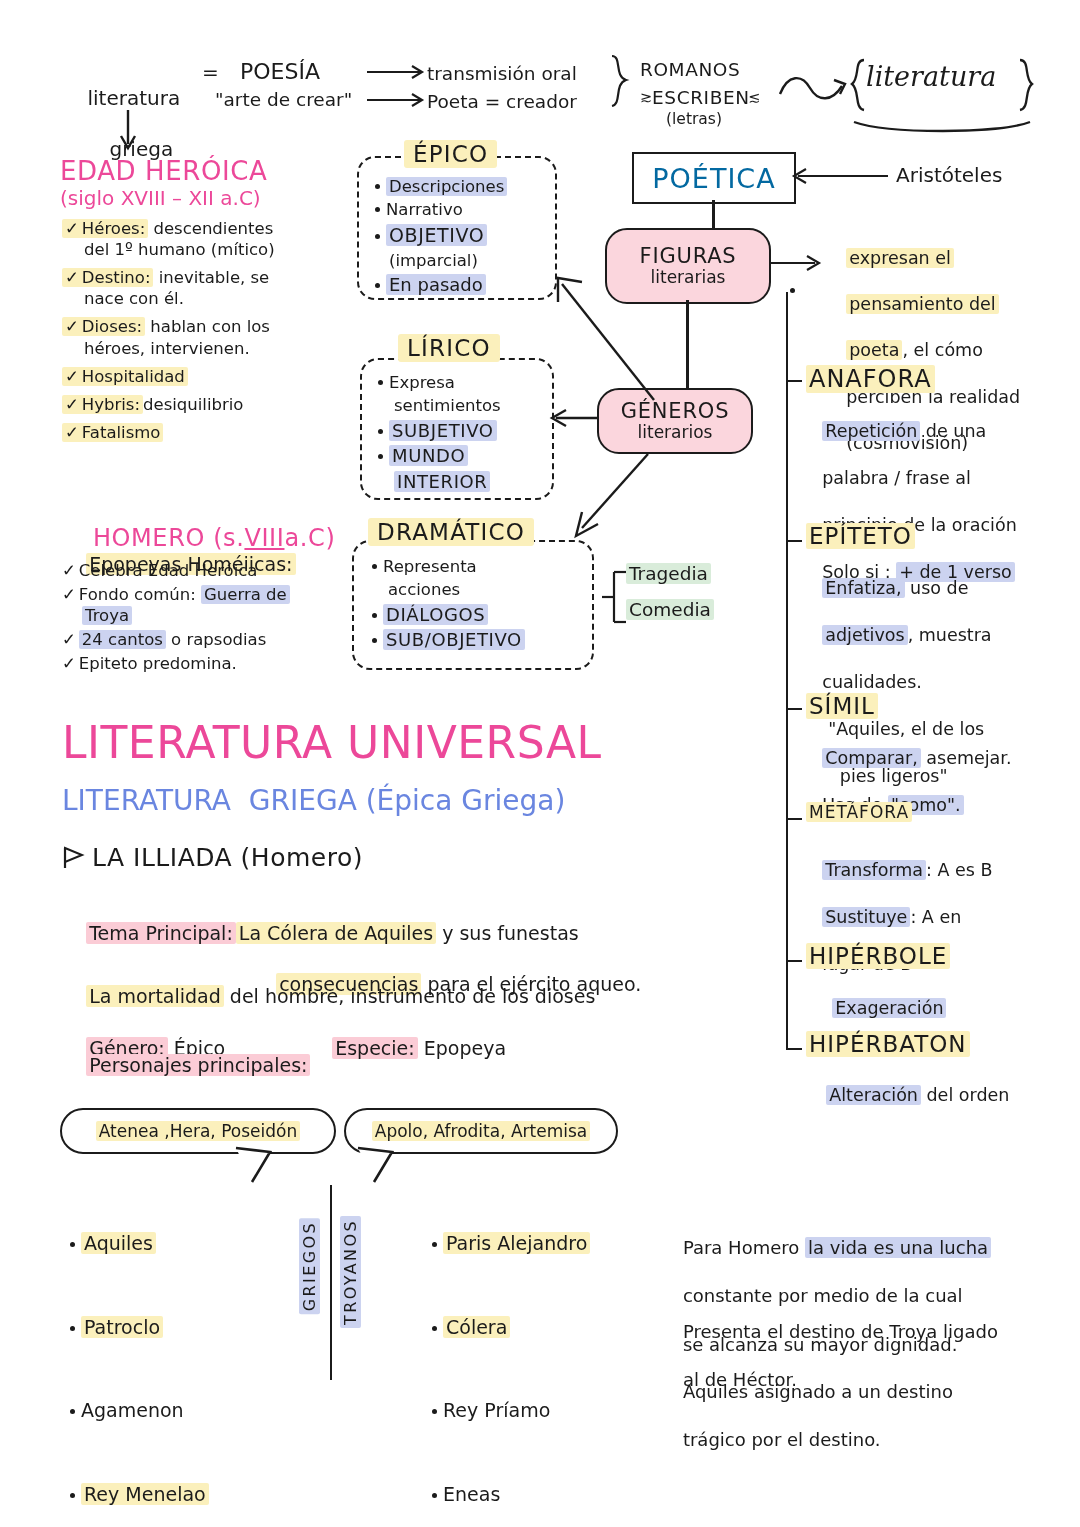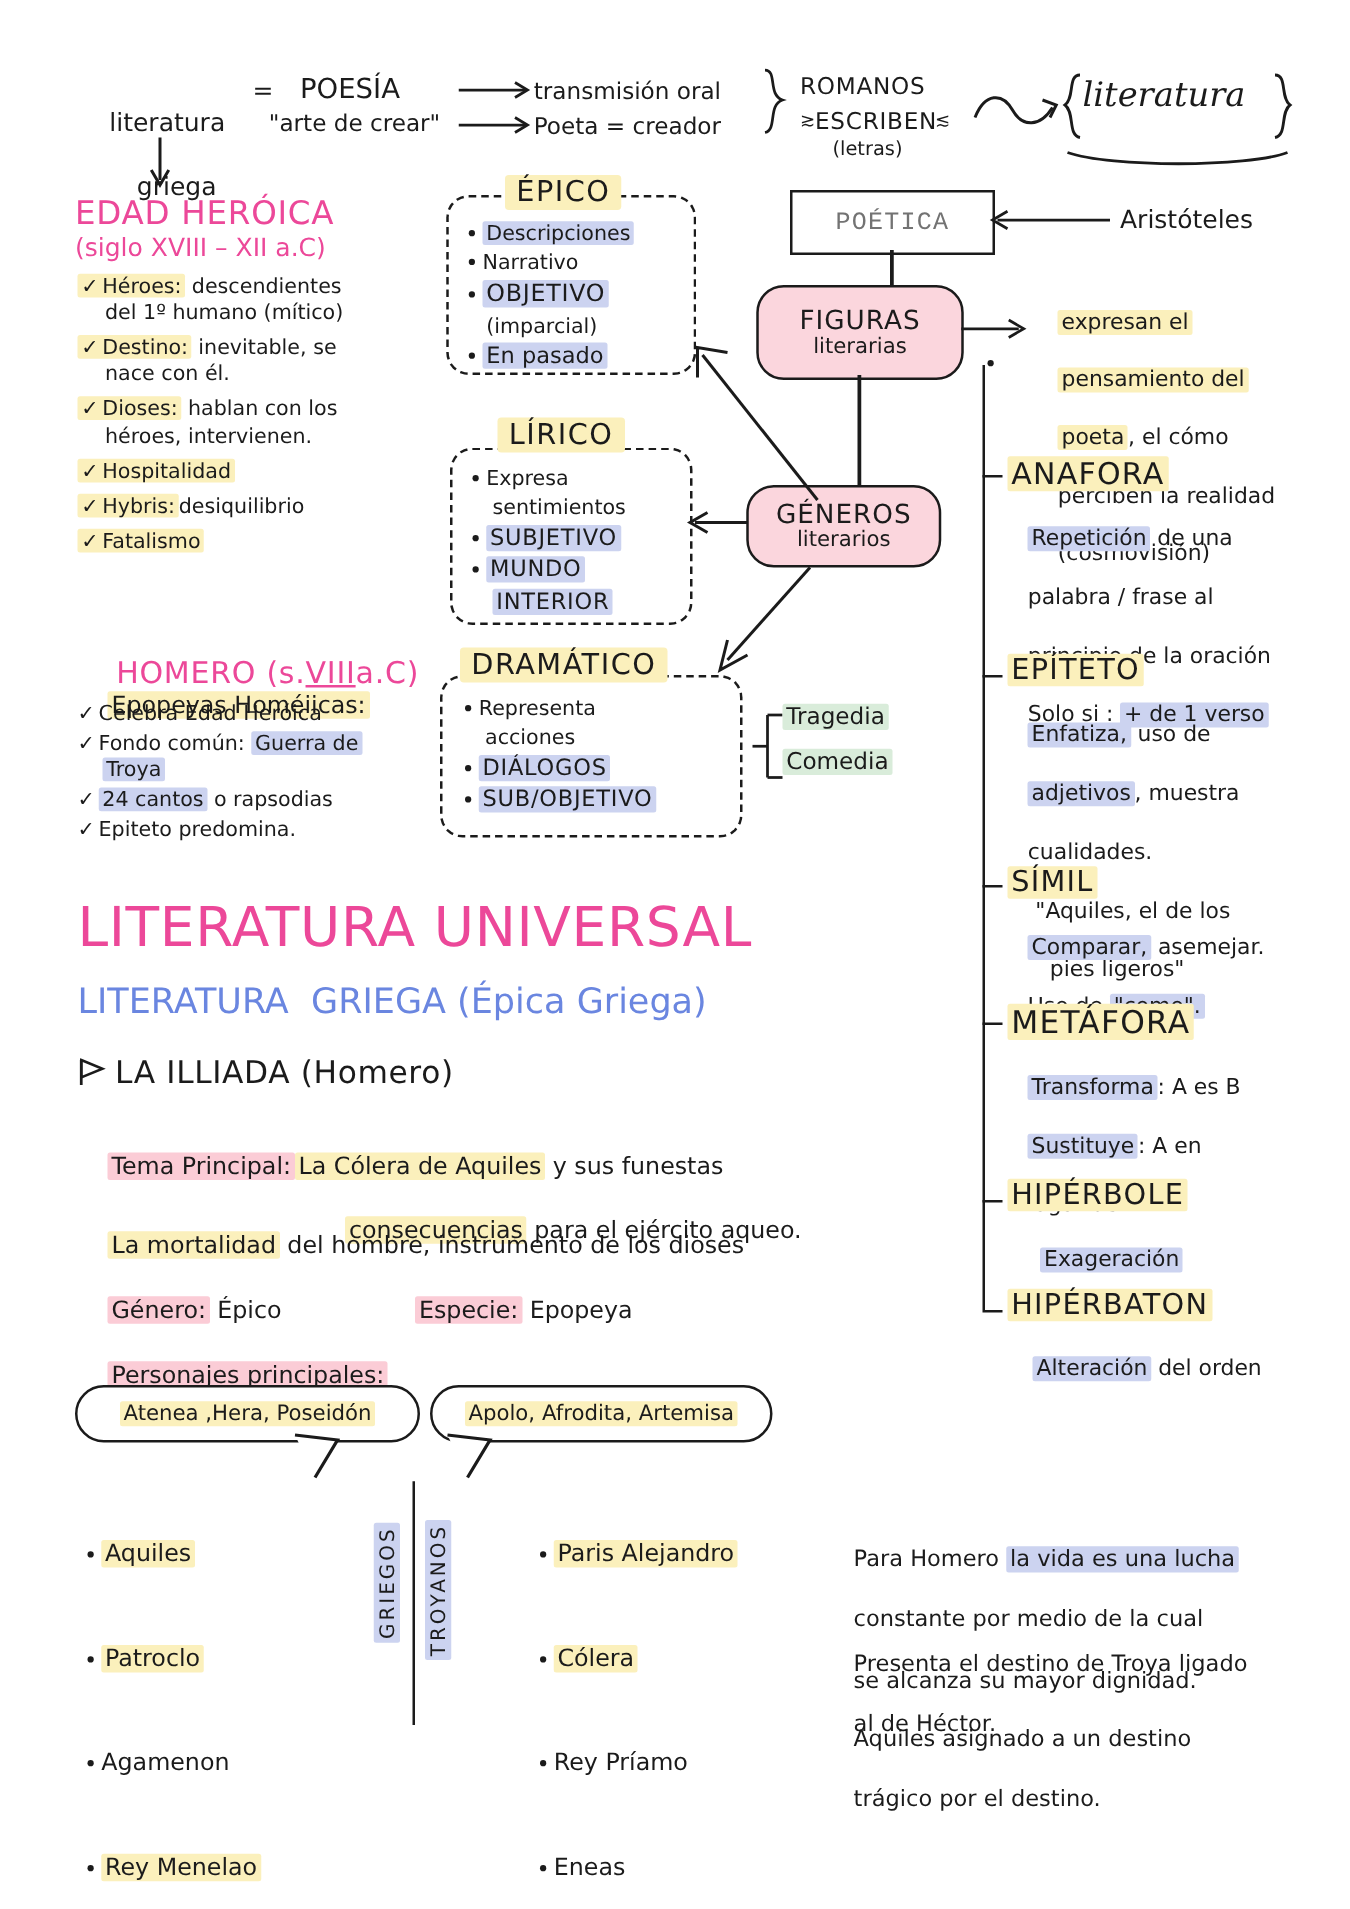--- a/index.html
+++ b/index.html
@@ -62,21 +62,21 @@
   }
   .pinknode .l1{font-size:21px;letter-spacing:0.8px;}
   .pinknode .l2{font-size:17px;}
   
   .poetica{
     position:absolute;
     border:2.6px solid #1b1b1b;
     background:#fff;
     display:flex;align-items:center;justify-content:center;
   }
-  .poetica span{color:#737373;font-size:20px;letter-spacing:1px;font-family:Liberation Mono, monospace;}
+  .poetica span{color:#0369a1;font-size:27px;letter-spacing:1px;}
   
   .bubble{
     position:absolute;
     border:2.6px solid #1b1b1b;
     border-radius:28px;
     background:#fff;
     display:flex;align-items:center;justify-content:center;
     font-size:17px;
   }
   .vertlabel{
@@ -299,21 +299,21 @@
   </div>
 
   <div class="hline" style="left:786px;top:708px;width:16px;height:2.4px;"></div>
   <div class="abs t" style="left:806px;top:692px;font-size:23px;letter-spacing:1px;"><span class="hl-y">SÍMIL</span></div>
   <div class="abs t s17" style="left:800px;top:724px;width:270px;line-height:1.34;">
     <span class="hl-b">Comparar,</span><span> asemejar.</span><br>
     <span>Uso de </span><span class="hl-b">"como".</span>
   </div>
 
   <div class="hline" style="left:786px;top:818px;width:16px;height:2.4px;"></div>
-  <div class="abs t" style="left:806px;top:802px;font-size:25px;letter-spacing:1px;"><span class="hl-y">METÁFORA</span></div>
+  <div class="abs t" style="left:806px;top:802px;font-size:17px;letter-spacing:1px;"><span class="hl-y">METÁFORA</span></div>
   <div class="abs t s17" style="left:800px;top:836px;width:270px;line-height:1.34;">
     <span class="hl-b">Transforma</span><span>: A es B</span><br>
     <span class="hl-b">Sustituye</span><span>: A en</span><br>
     <span>lugar de B</span>
   </div>
 
   <div class="hline" style="left:786px;top:960px;width:16px;height:2.4px;"></div>
   <div class="abs t" style="left:806px;top:942px;font-size:23px;letter-spacing:1px;"><span class="hl-y">HIPÉRBOLE</span></div>
   <div class="abs t s17" style="left:810px;top:975px;width:270px;">
     <span class="hl-b">Exageración</span>
@@ -343,21 +343,21 @@
     <span class="hl-y">La mortalidad</span><span> del hombre, instrumento de los dioses</span>
   </div>
 
   <div class="abs t" style="left:62px;top:1012px;font-size:19px;">
     <span class="hl-p">Género:</span> <span>Épico</span>
   </div>
   <div class="abs t" style="left:308px;top:1012px;font-size:19px;">
     <span class="hl-p">Especie:</span> <span>Epopeya</span>
   </div>
 
-  <div class="abs t" style="left:62px;top:1064px;font-size:19px;">
+  <div class="abs t" style="left:62px;top:1029px;font-size:19px;">
     <span class="hl-p">Personajes principales:</span>
   </div>
 
   <div class="bubble" style="left:60px;top:1108px;width:272px;height:42px;">
     <span class="hl-y">Atenea ,Hera, Poseidón</span>
   </div>
   <svg class="abs" style="left:232px;top:1146px;" width="60" height="46">
     <path d="M4,2 L38,6 L20,36" stroke="#1b1b1b" stroke-width="2.6" fill="#fff"></path>
   </svg>
 

